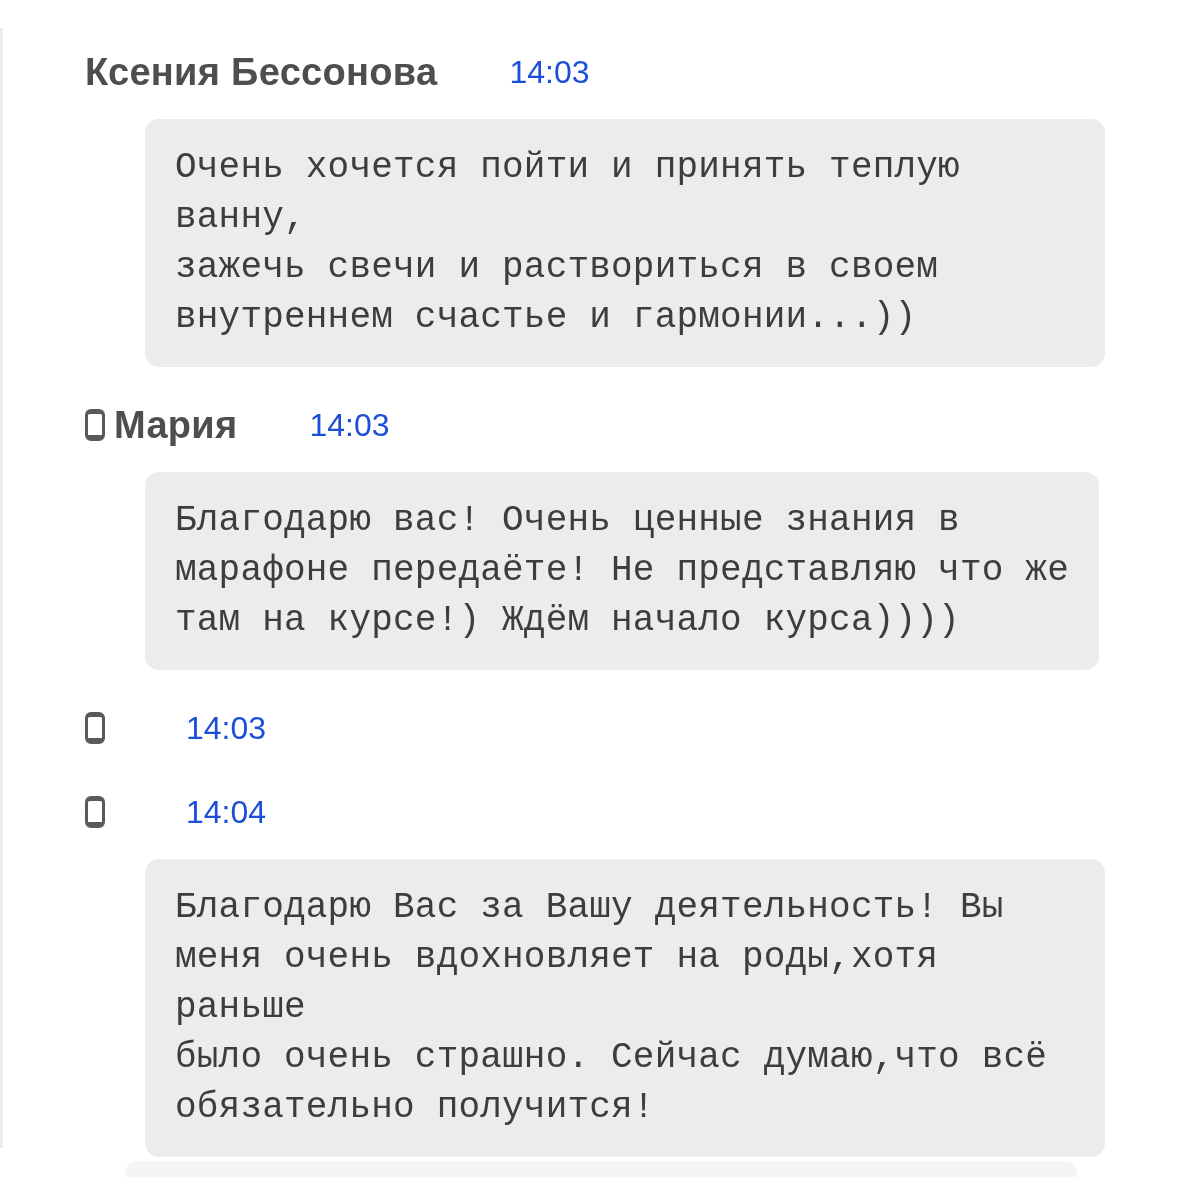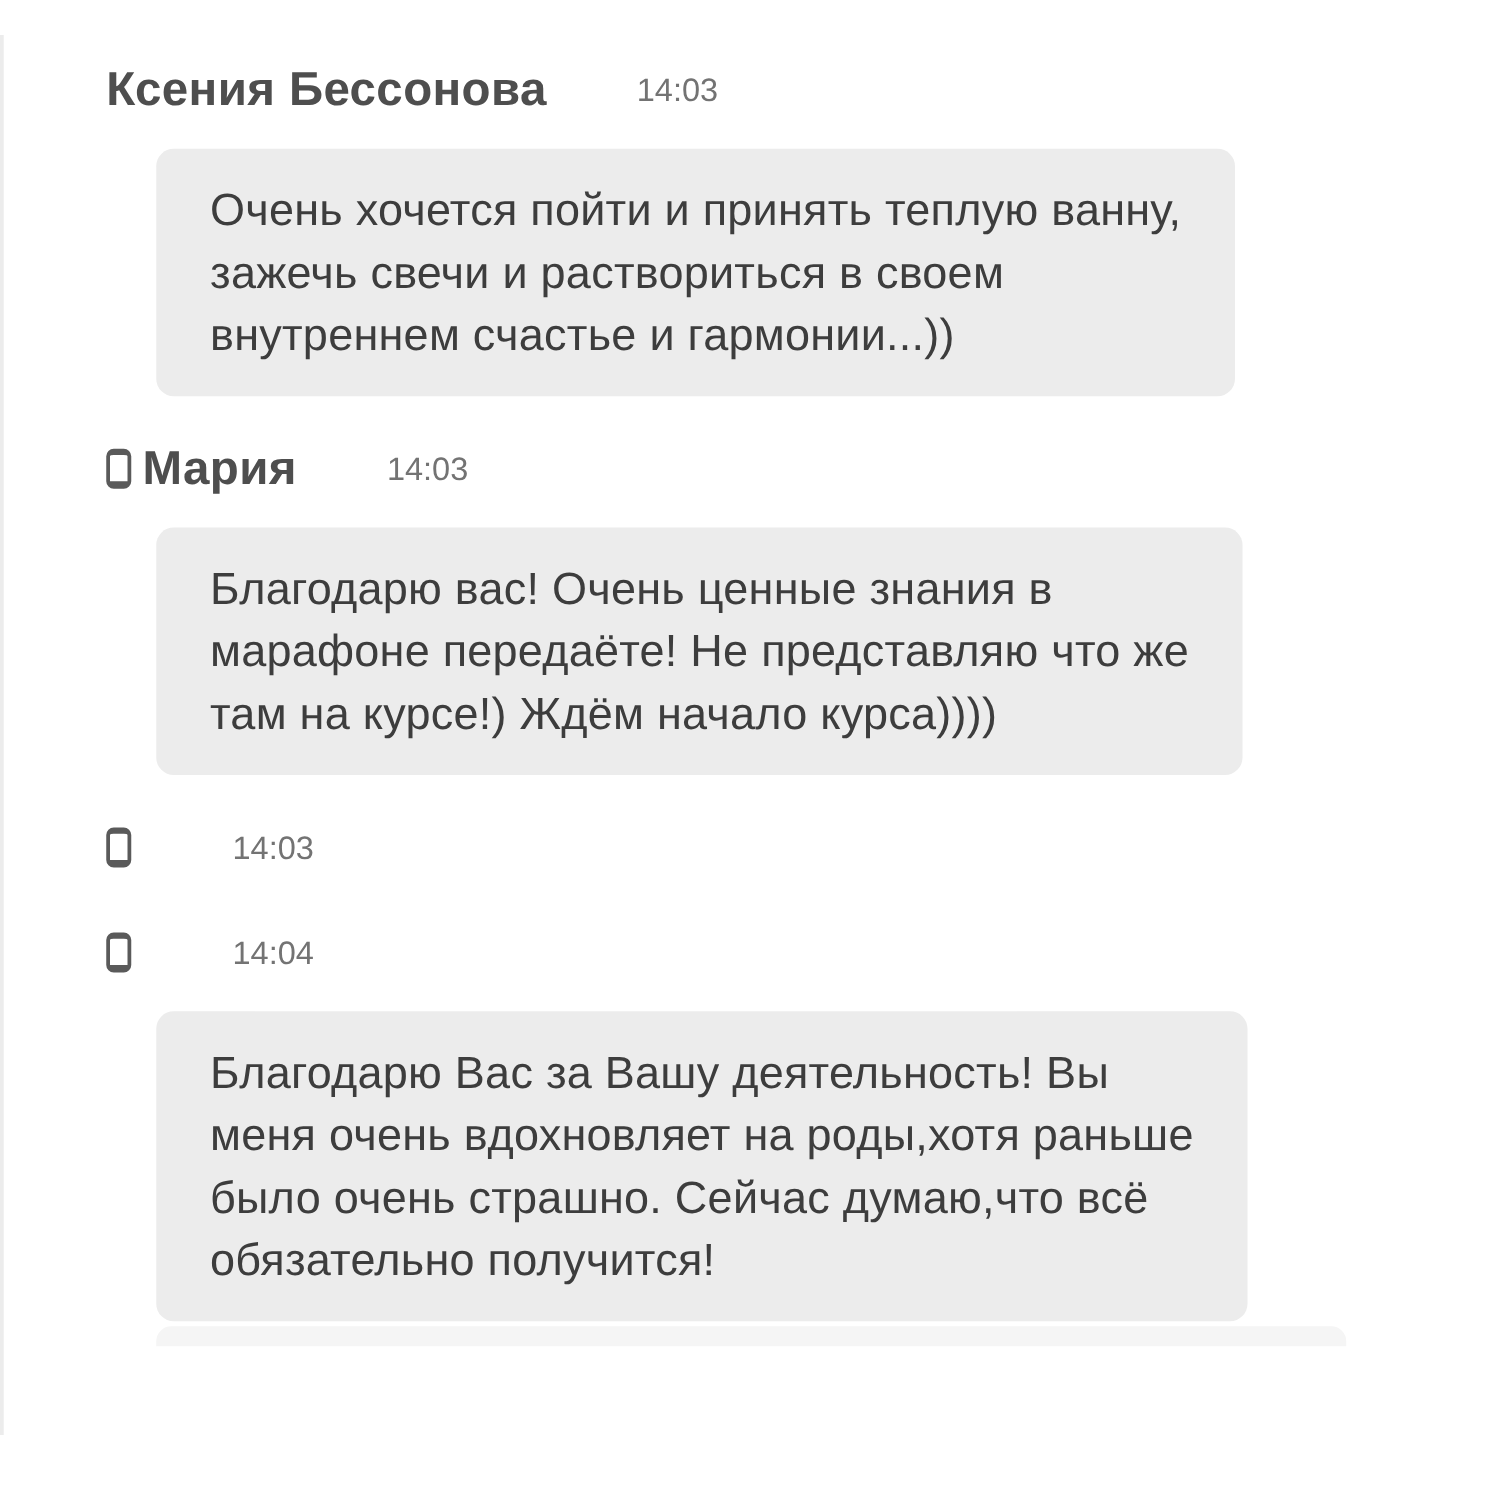--- a/index.html
+++ b/index.html
@@ -46,33 +46,34 @@
     flex: 0 0 auto;
   }
   .sender {
     font-size: 38px;
     font-weight: bold;
     color: #4e4e4e;
     letter-spacing: 0.3px;
     white-space: nowrap;
   }
   .time {
-    font-size: 26px;
-    color: #737373;
+    font-size: 32px;
+    color: #1d4ed8;
     margin-left: 72px;
     white-space: nowrap;
   }
   .bubble {
     display: inline-block;
     background: #ececec;
     border-radius: 14px;
-    margin-left: 40px;
-    padding: 24px 43px;
+    margin-left: 60px;
+    padding: 24px 30px;
     max-width: 900px;
     box-sizing: content-box;
+    font-family: Liberation Mono, monospace;
   }
   .bubble-text {
     font-size: 36px;
     line-height: 50px;
     color: #3d3d3d;
     white-space: pre-line;
     letter-spacing: 0.2px;
   }
   .m1 .bubble { margin-top: 27px; }
   .m2 { margin-top: 38px; }

